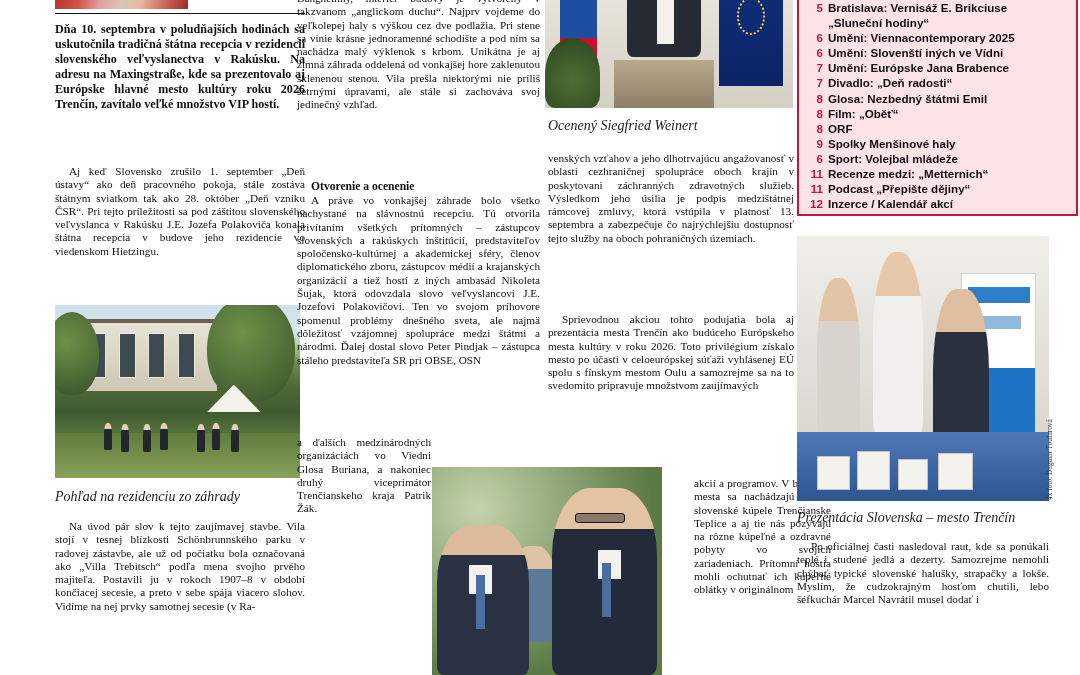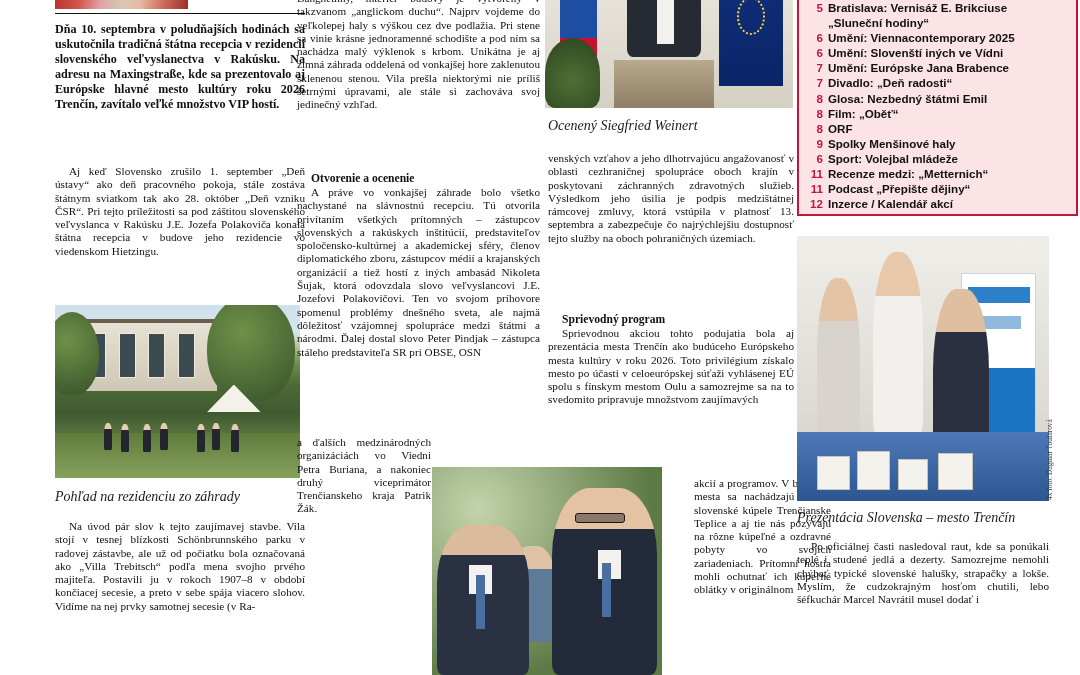--- a/index.html
+++ b/index.html
@@ -277,27 +277,27 @@
   <div class="caption" style="left:55px; top:489px;">Pohľad na rezidenciu zo záhrady</div>
 
   <div class="col" style="left:55px; top:520px; width:250px;">
     <p>Na úvod pár slov k tejto zaujímavej stavbe. Vila stojí v tesnej blízkosti Schönbrunnského parku v radovej zástavbe, ale už od počiatku bola označovaná ako „Villa Trebitsch“ podľa mena svojho prvého majiteľa. Postavili ju v rokoch 1907–8 v období končiacej secesie, a preto v sebe spája viacero slohov. Vidíme na nej prvky samotnej secesie (v Ra-</p>
   </div>
 
   <div class="col" style="left:297px; top:-8px; width:243px;">
     <p class="noind">Bangnethny, interiér budovy je vytvorený v takzvanom „anglickom duchu“. Najprv vojdeme do veľkolepej haly s výškou cez dve podlažia. Pri stene sa vinie krásne jednoramenné schodište a pod ním sa nachádza malý výklenok s krbom. Unikátna je aj zimná záhrada oddelená od vonkajšej hore zaklenutou sklenenou stenou. Vila prešla niektorými nie príliš šetrnými úpravami, ale stále si zachováva svoj jedinečný vzhľad.</p>
   </div>
 
-  <div class="col" style="left:297px; top:172px; width:243px;">
+  <div class="col" style="left:297px; top:180px; width:243px;">
     <p class="subhead">Otvorenie a ocenenie</p>
     <p>A práve vo vonkajšej záhrade bolo všetko nachystané na slávnostnú recepciu. Tú otvorila privítaním všetkých prítomných – zástupcov slovenských a rakúskych inštitúcií, predstaviteľov spoločensko-kultúrnej a akademickej sféry, členov diplomatického zboru, zástupcov médií a krajanských organizácií a tiež hostí z iných ambasád Nikoleta Šujak, ktorá odovzdala slovo veľvyslancovi J.E. Jozefovi Polakovičovi. Ten vo svojom príhovore spomenul problémy dnešného sveta, ale najmä dôležitosť vzájomnej spolupráce medzi štátmi a národmi. Ďalej dostal slovo Peter Pindjak – zástupca stáleho predstaviteľa SR pri OBSE, OSN</p>
   </div>
 
   <div class="col" style="left:297px; top:436px; width:134px;">
-    <p class="noind">a ďalších medzinárodných organizáciách vo Viedni Petra Buriana, a nakoniec druhý viceprimátor Trenčianskeho kraja Patrik Žák.</p>
+    <p class="noind">a ďalších medzinárodných organizáciách vo Viedni Glosa Buriana, a nakoniec druhý viceprimátor Trenčianskeho kraja Patrik Žák.</p>
   </div>
 
   <div class="photo p3" style="left:432px; top:467px; width:230px; height:208px;">
     <div class="bg"></div>
     <div class="extra"></div>
     <div class="manA"></div>
     <div class="collarA" style="left:16%; top:47%;"></div>
     <div class="tieA" style="left:19%; top:52%;"></div>
     <div class="manB"></div>
     <div class="collarB" style="right:18%; top:40%;"></div>
@@ -316,21 +316,20 @@
     <div class="lectern"></div>
     <div class="plant"></div>
   </div>
   <div class="caption" style="left:548px; top:118px;">Ocenený Siegfried Weinert</div>
 
   <div class="col" style="left:548px; top:152px; width:246px;">
     <p class="noind">venských vzťahov a jeho dlhotrvajúcu angažovanosť v oblasti cezhraničnej spolupráce oboch krajín v poskytovani záchranných zdravotných služieb. Výsledkom jeho úsilia je podpis medzištátnej rámcovej zmluvy, ktorá vstúpila v platnosť 13. septembra a zabezpečuje čo najrýchlejšiu dostupnosť tejto služby na oboch pohraničných územiach.</p>
   </div>
 
   <div class="col" style="left:548px; top:313px; width:246px;">
-    <p class="subhead">Sprievodný program</p>
     <p>Sprievodnou akciou tohto podujatia bola aj prezentácia mesta Trenčín ako budúceho Európskeho mesta kultúry v roku 2026. Toto privilégium získalo mesto po účasti v celoeurópskej súťaži vyhlásenej EÚ spolu s fínskym mestom Oulu a samozrejme sa na to svedomito pripravuje množstvom zaujímavých</p>
   </div>
 
   <div class="col" style="left:694px; top:477px; width:137px;">
     <p class="noind">akcií a programov. V blízkosti mesta sa nachádzajú známe slovenské kúpele Trenčianske Teplice a aj tie nás pozývajú na rôzne kúpeľné a ozdravné pobyty vo svojich zariadeniach. Prítomní hostia mohli ochutnať ich kúpeľné oblátky v originálnom</p>
   </div>
 
   <div class="contents" style="left:797px; top:-6px; width:281px; height:222px; padding:6px 10px 6px 6px;">
     <ul>
       <li>

